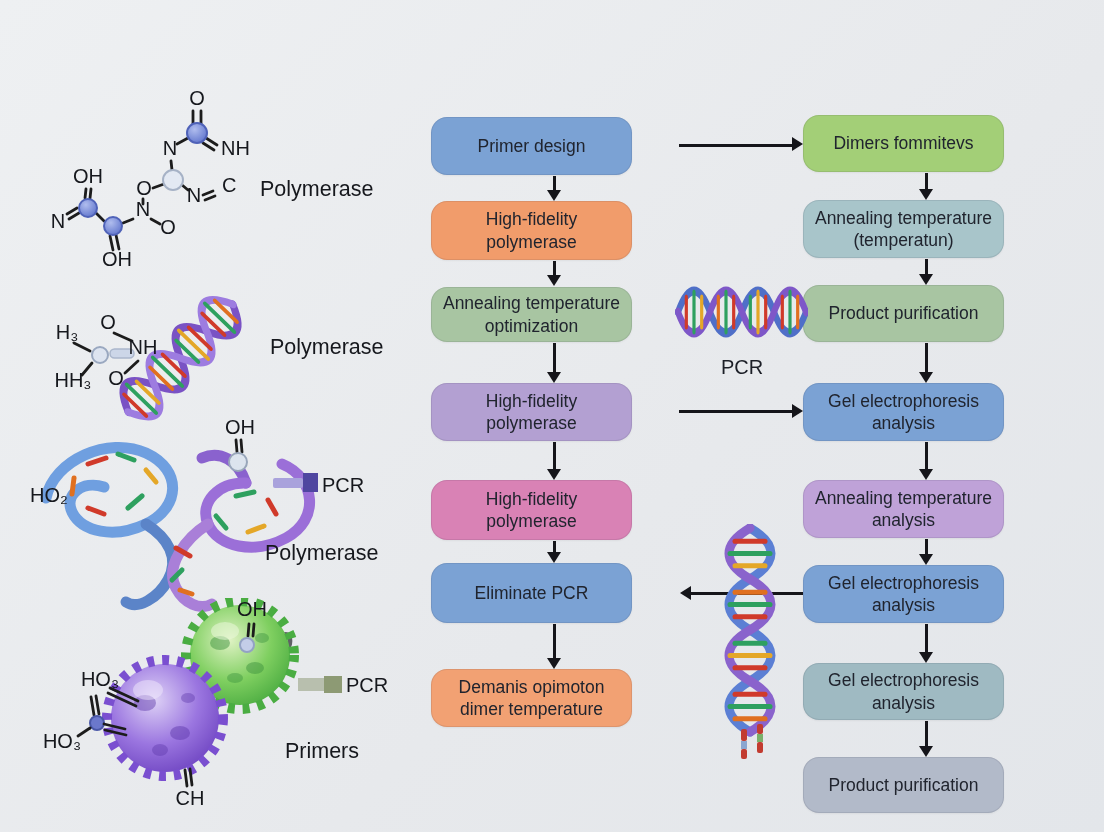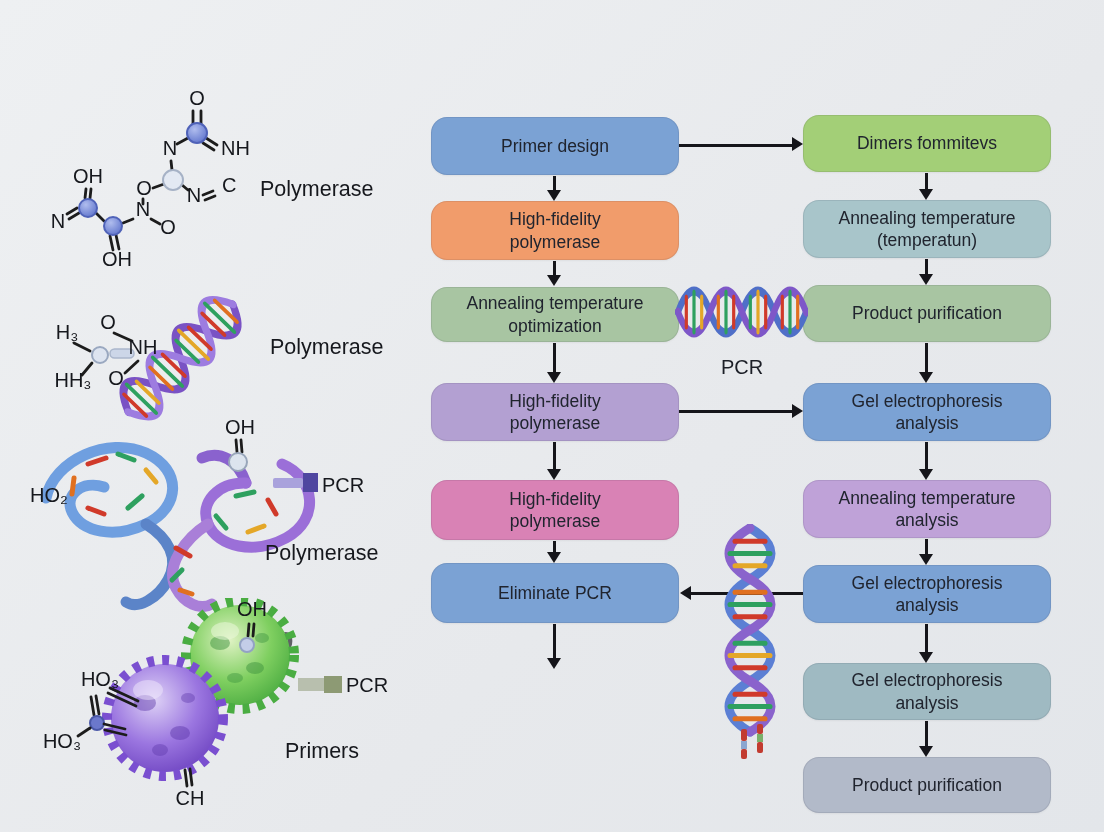--- a/index.html
+++ b/index.html
@@ -2,21 +2,21 @@
 <html><head>
 <meta charset="utf-8">
 <style>
   html,body{margin:0;padding:0;}
   body{width:1104px;height:832px;overflow:hidden;
        font-family:"Liberation Sans","DejaVu Sans",sans-serif;}
   #canvas{position:relative;width:1104px;height:832px;
           background:linear-gradient(135deg,#eef0f2 0%,#e7e9ec 60%,#e3e6ea 100%);}
   .title{position:absolute;left:300px;top:28px;width:600px;text-align:center;
          font-size:40px;font-weight:bold;color:#17181c;letter-spacing:-0.5px;}
-  .fbox{position:absolute;width:248px;border-radius:16px;display:flex;
+  .fbox{position:absolute;width:201px;border-radius:16px;display:flex;
         align-items:center;justify-content:center;text-align:center;
         font-size:17.5px;line-height:1.28;color:#20242e;padding:4px 10px;
         box-sizing:border-box;white-space:pre-line;
         box-shadow:inset 0 0 0 1px rgba(40,40,60,.10),0 1px 2px rgba(0,0,0,.05);}
   .ln-v{position:absolute;width:3px;background:#15151a;}
   .ln-h{position:absolute;height:3px;background:#15151a;}
   .hd{position:absolute;width:0;height:0;}
   .hd-down{border-left:7.5px solid transparent;border-right:7.5px solid transparent;
            border-top:11px solid #15151a;}
   .hd-right{border-top:7.5px solid transparent;border-bottom:7.5px solid transparent;
@@ -79,20 +79,22 @@
   <div class="fbox" style="left: 431px; top: 117px; height: 58px; background-color: rgb(123, 162, 212);">Primer design</div>
   <div class="fbox" style="left: 431px; top: 201px; height: 59px; background-color: rgb(241, 156, 107);">High-fidelity
 polymerase</div>
   <div class="fbox" style="left: 431px; top: 287px; height: 55px; background-color: rgb(168, 197, 162);">Annealing temperature
 optimization</div>
   <div class="fbox" style="left: 431px; top: 383px; height: 58px; background-color: rgb(179, 160, 210);">High-fidelity
 polymerase</div>
   <div class="fbox" style="left: 431px; top: 480px; height: 60px; background-color: rgb(217, 130, 181);">High-fidelity
 polymerase</div>
   <div class="fbox" style="left: 431px; top: 563px; height: 60px; background-color: rgb(123, 162, 212);">Eliminate PCR</div>
+  <div class="fbox" style="left: 431px; top: 669px; height: 58px; background-color: rgb(242, 161, 115);">Demanis opimoton
+dimer temperature</div>
 
   <div class="fbox" style="left: 803px; top: 115px; height: 57px; background-color: rgb(163, 207, 119);">Dimers fommitevs</div>
   <div class="fbox" style="left: 803px; top: 200px; height: 58px; background-color: rgb(168, 197, 202);">Annealing temperature
 (temperatun)</div>
   <div class="fbox" style="left: 803px; top: 285px; height: 57px; background-color: rgb(168, 197, 162);">Product purification</div>
   <div class="fbox" style="left: 803px; top: 383px; height: 58px; background-color: rgb(123, 162, 212);">Gel electrophoresis
 analysis</div>
   <div class="fbox" style="left: 803px; top: 480px; height: 58px; background-color: rgb(191, 162, 216);">Annealing temperature
 analysis</div>
   <div class="fbox" style="left: 803px; top: 565px; height: 58px; background-color: rgb(123, 162, 212);">Gel electrophoresis

